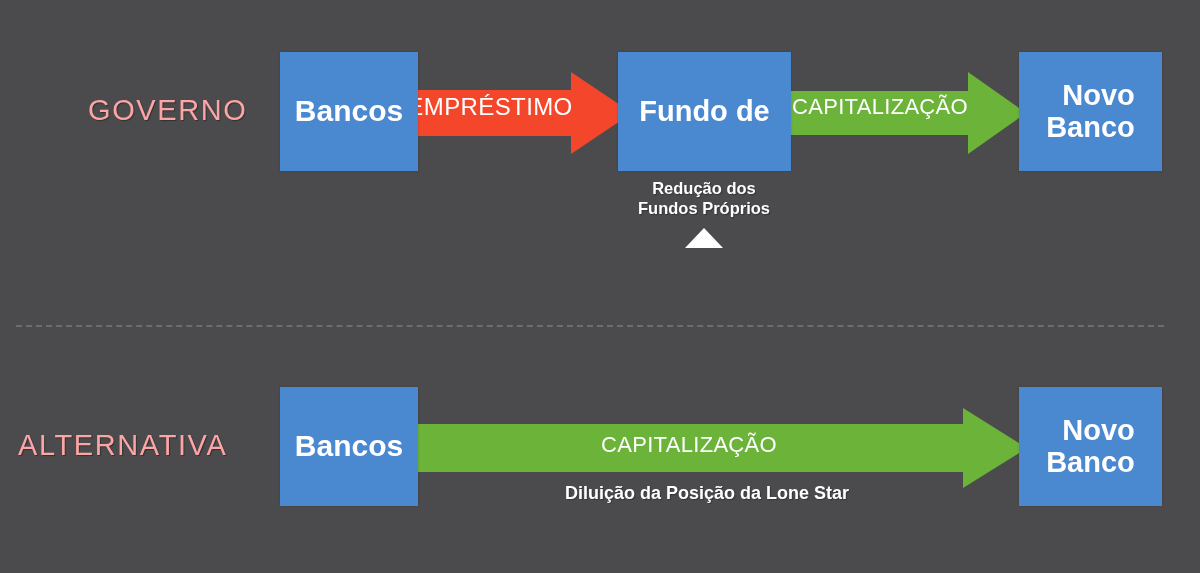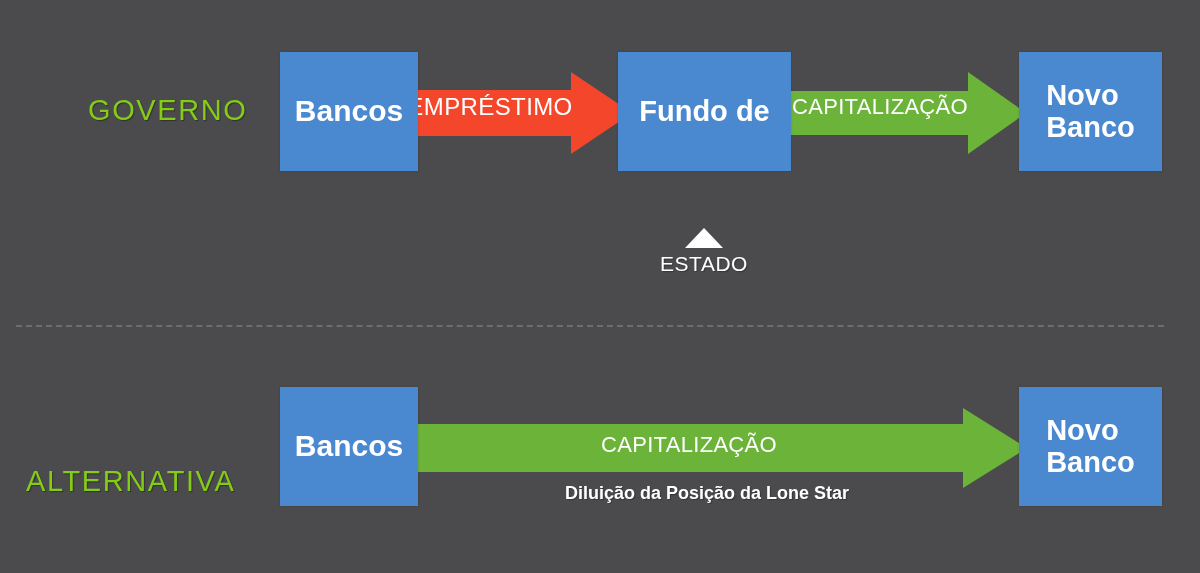--- a/index.html
+++ b/index.html
@@ -16,39 +16,39 @@
     position: relative;
     width: 1200px;
     height: 573px;
     background: #4b4b4d;
     overflow: hidden;
   }
 
   
   .row-label {
     position: absolute;
-    color: #84cc16;
+    color: #fca5a5;
     font-size: 29px;
     font-weight: 400;
     letter-spacing: 1.6px;
     white-space: nowrap;
     text-shadow: 1px 1px 1px rgba(0,0,0,0.35);
   }
   #label-governo   { left: 88px;  top: 94px;  }
-  #label-alternativa { left: 26px; top: 429px; margin-top: 36px; }
+  #label-alternativa { left: 18px; top: 429px; }
 
   
   .box {
     position: absolute;
     background: #4a88d0;
     color: #ffffff;
     display: flex;
     align-items: center;
     justify-content: center;
-    text-align: left;
+    text-align: right;
     font-weight: bold;
     line-height: 1.08;
     z-index: 4;
     box-shadow: 0 0 2px rgba(0,0,0,0.18);
   }
   .box span { display: block; }
 
   #box-bancos-top {
     left: 280px; top: 52px; width: 138px; height: 119px;
     font-size: 30px;
@@ -182,24 +182,27 @@
     <div class="arrow-text">CAPITALIZAÇÃO</div>
   </div>
 
   <div id="box-novobanco-top" class="box">
     <div>
       <span>Novo</span>
       <span>Banco</span>
     </div>
   </div>
 
+  <div id="annot-reducao" class="annotation">
+    <div>Redução dos</div>
+    <div>Fundos Próprios</div>
+  </div>
 
   <div id="estado-triangle"></div>
 
-  <div id="annot-estado" class="annotation">ESTADO</div>
 
   <div id="divider"></div>
 
   <div id="label-alternativa" class="row-label">ALTERNATIVA</div>
 
   <div id="box-bancos-bottom" class="box">
     <span>Bancos</span>
   </div>
 
   <div id="arrow-capitalizacao-bottom" class="arrow">

